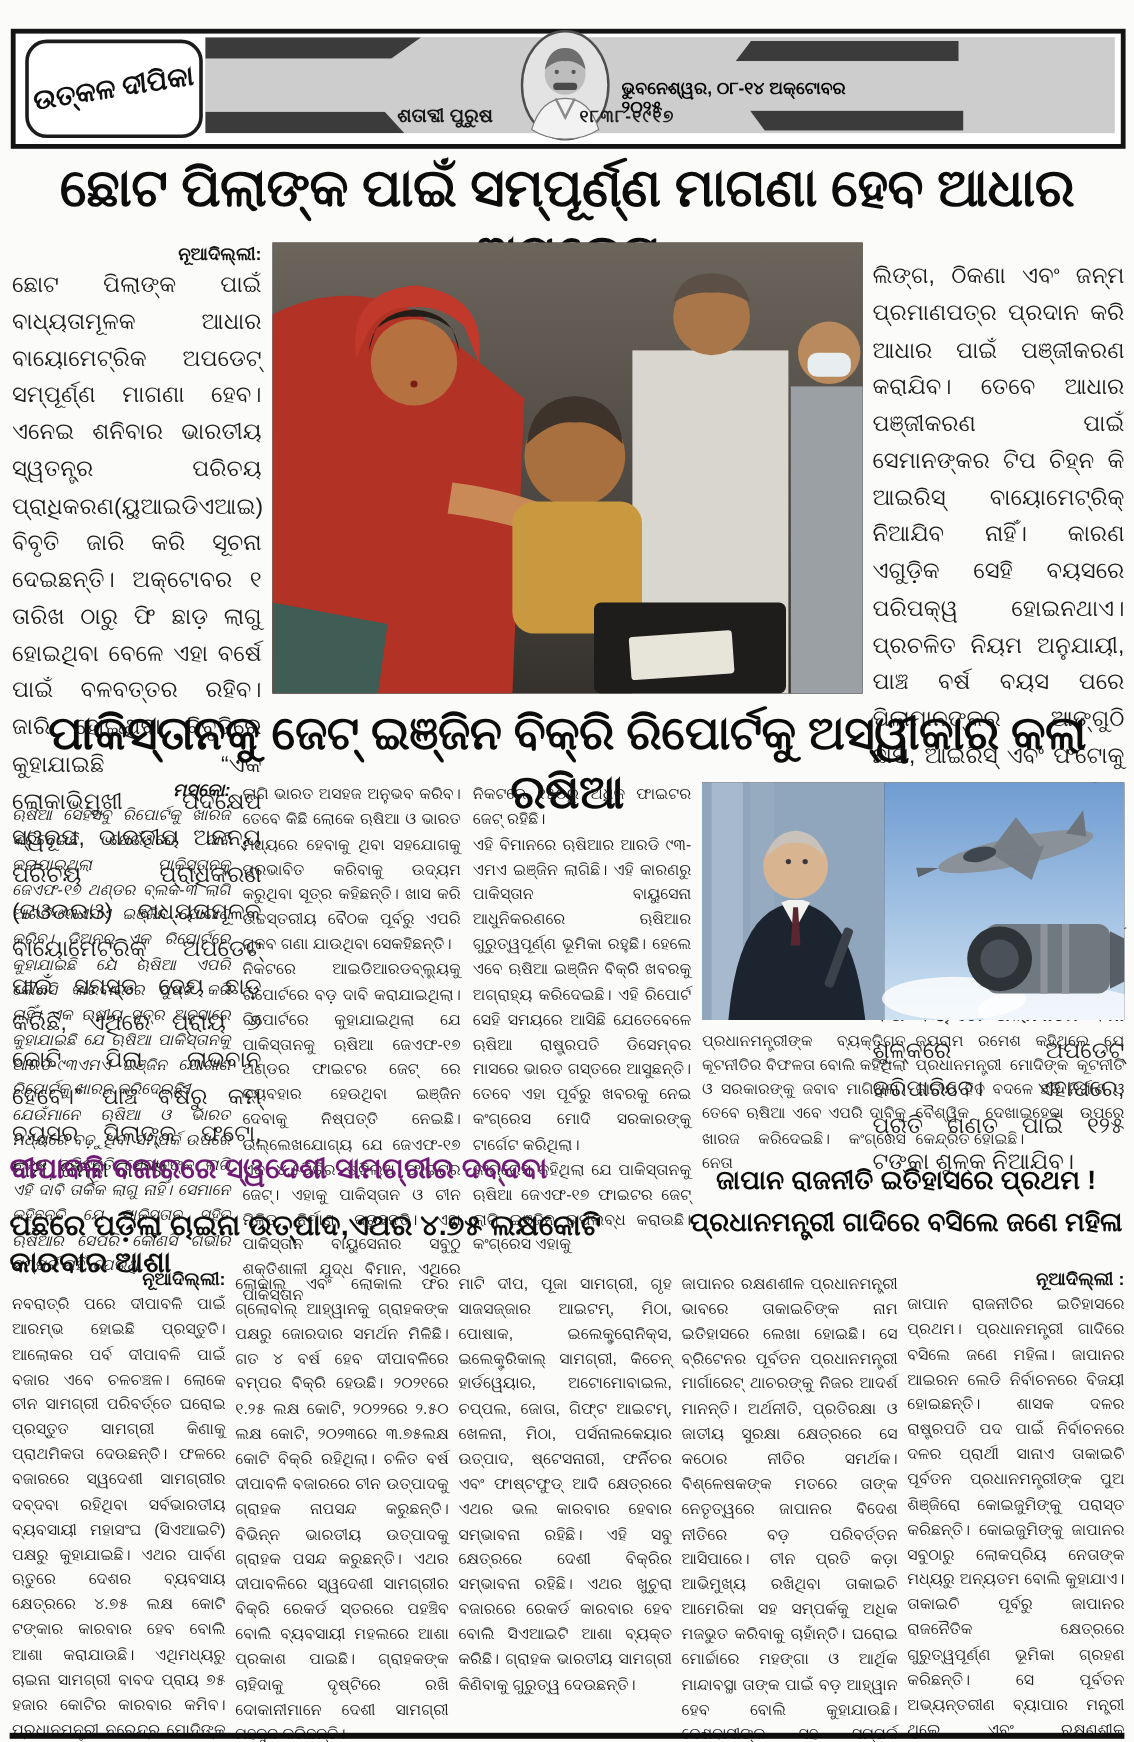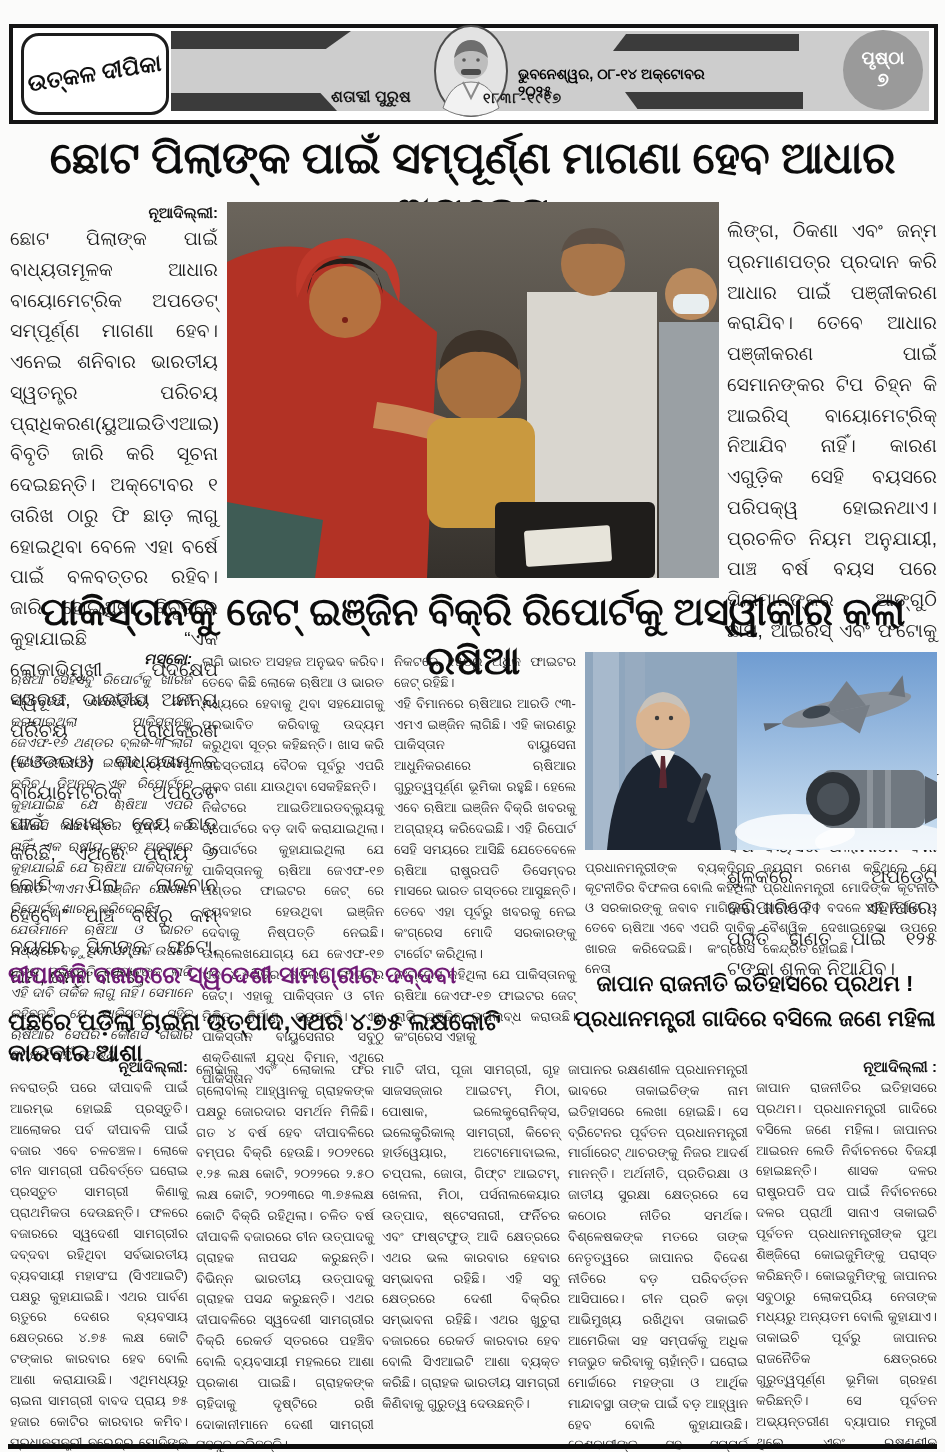--- a/index.html
+++ b/index.html
@@ -68,24 +68,20 @@
       <rect x="28" y="45" width="20" height="6" rx="3" fill="#4a4a4a"></rect>
       <path d="M30 58 L38 74 L46 58" fill="none" stroke="#8a8a8a" stroke-width="2"></path>
       <circle cx="31" cy="36" r="1.8" fill="#555"></circle>
         <circle cx="45" cy="36" r="1.8" fill="#555"></circle>
     </svg>
   </div>
 
   <div class="abs place-date">ଭୁବନେଶ୍ୱର, ୦୮-୧୪ ଅକ୍ଟୋବର ୨୦୨୫</div>
   <div class="abs lifespan">୧୮୩୮-୧୯୧୭</div>
 
-  <div class="abs page-circle">
-    <span class="l1">ପୃଷ୍ଠା</span>
-    <span class="l2">୭</span>
-  </div>
 </div>
 
 <div class="abs headline1">ଛୋଟ ପିଲାଙ୍କ ପାଇଁ ସମ୍ପୂର୍ଣ୍ଣ ମାଗଣା ହେବ ଆଧାର ଅପଡେଟ୍</div>
 
 <div class="abs" style="left:10px;top:204px;width:208px;">
   <div class="dateline">ନୂଆଦିଲ୍ଲୀ:</div>
   <div class="col">ଛୋଟ ପିଲାଙ୍କ ପାଇଁ ବାଧ୍ୟତାମୂଳକ ଆଧାର ବାୟୋମେଟ୍ରିକ ଅପଡେଟ୍ ସମ୍ପୂର୍ଣ୍ଣ ମାଗଣା ହେବ। ଏନେଇ ଶନିବାର ଭାରତୀୟ ସ୍ୱତନ୍ତ୍ର ପରିଚୟ ପ୍ରାଧିକରଣ(ୟୁଆଇଡିଏଆଇ) ବିବୃତି ଜାରି କରି ସୂଚନା ଦେଇଛନ୍ତି। ଅକ୍ଟୋବର ୧ ତାରିଖ ଠାରୁ ଫି ଛାଡ଼ ଲାଗୁ ହୋଇଥିବା ବେଳେ ଏହା ବର୍ଷେ ପାଇଁ ବଳବତ୍ତର ରହିବ। ଜାରି ହୋଇଥିବା ବିବୃତିରେ କୁହାଯାଇଛି “ଏକ ଲୋକାଭିମୁଖୀ ପଦକ୍ଷେପ ସ୍ୱରୂପ, ଭାରତୀୟ ଅନନ୍ୟ ପରିଚୟ ପ୍ରାଧିକରଣ (ଟଓଉଇଓ) ବାଧ୍ୟତାମୂଳକ ବାୟୋମେଟ୍ରିକ୍ ଅପଡେଟ୍ ପାଇଁ ସମସ୍ତ ଦେୟ ଛାଡ଼ କରିଛି, ଏଥିରେ ପ୍ରାୟ ୬ କୋଟି ପିଲା ଲାଭବାନ ହେବେ।” ପାଞ୍ଚ ବର୍ଷରୁ କମ୍ ବୟସର ପିଲାଙ୍କ ଫଟୋ, ନାମ, ଜନ୍ମ ତାରିଖ,</div>
 </div>
 
 <div class="abs photo" style="left:227px;top:202px;width:492px;height:376px;">

